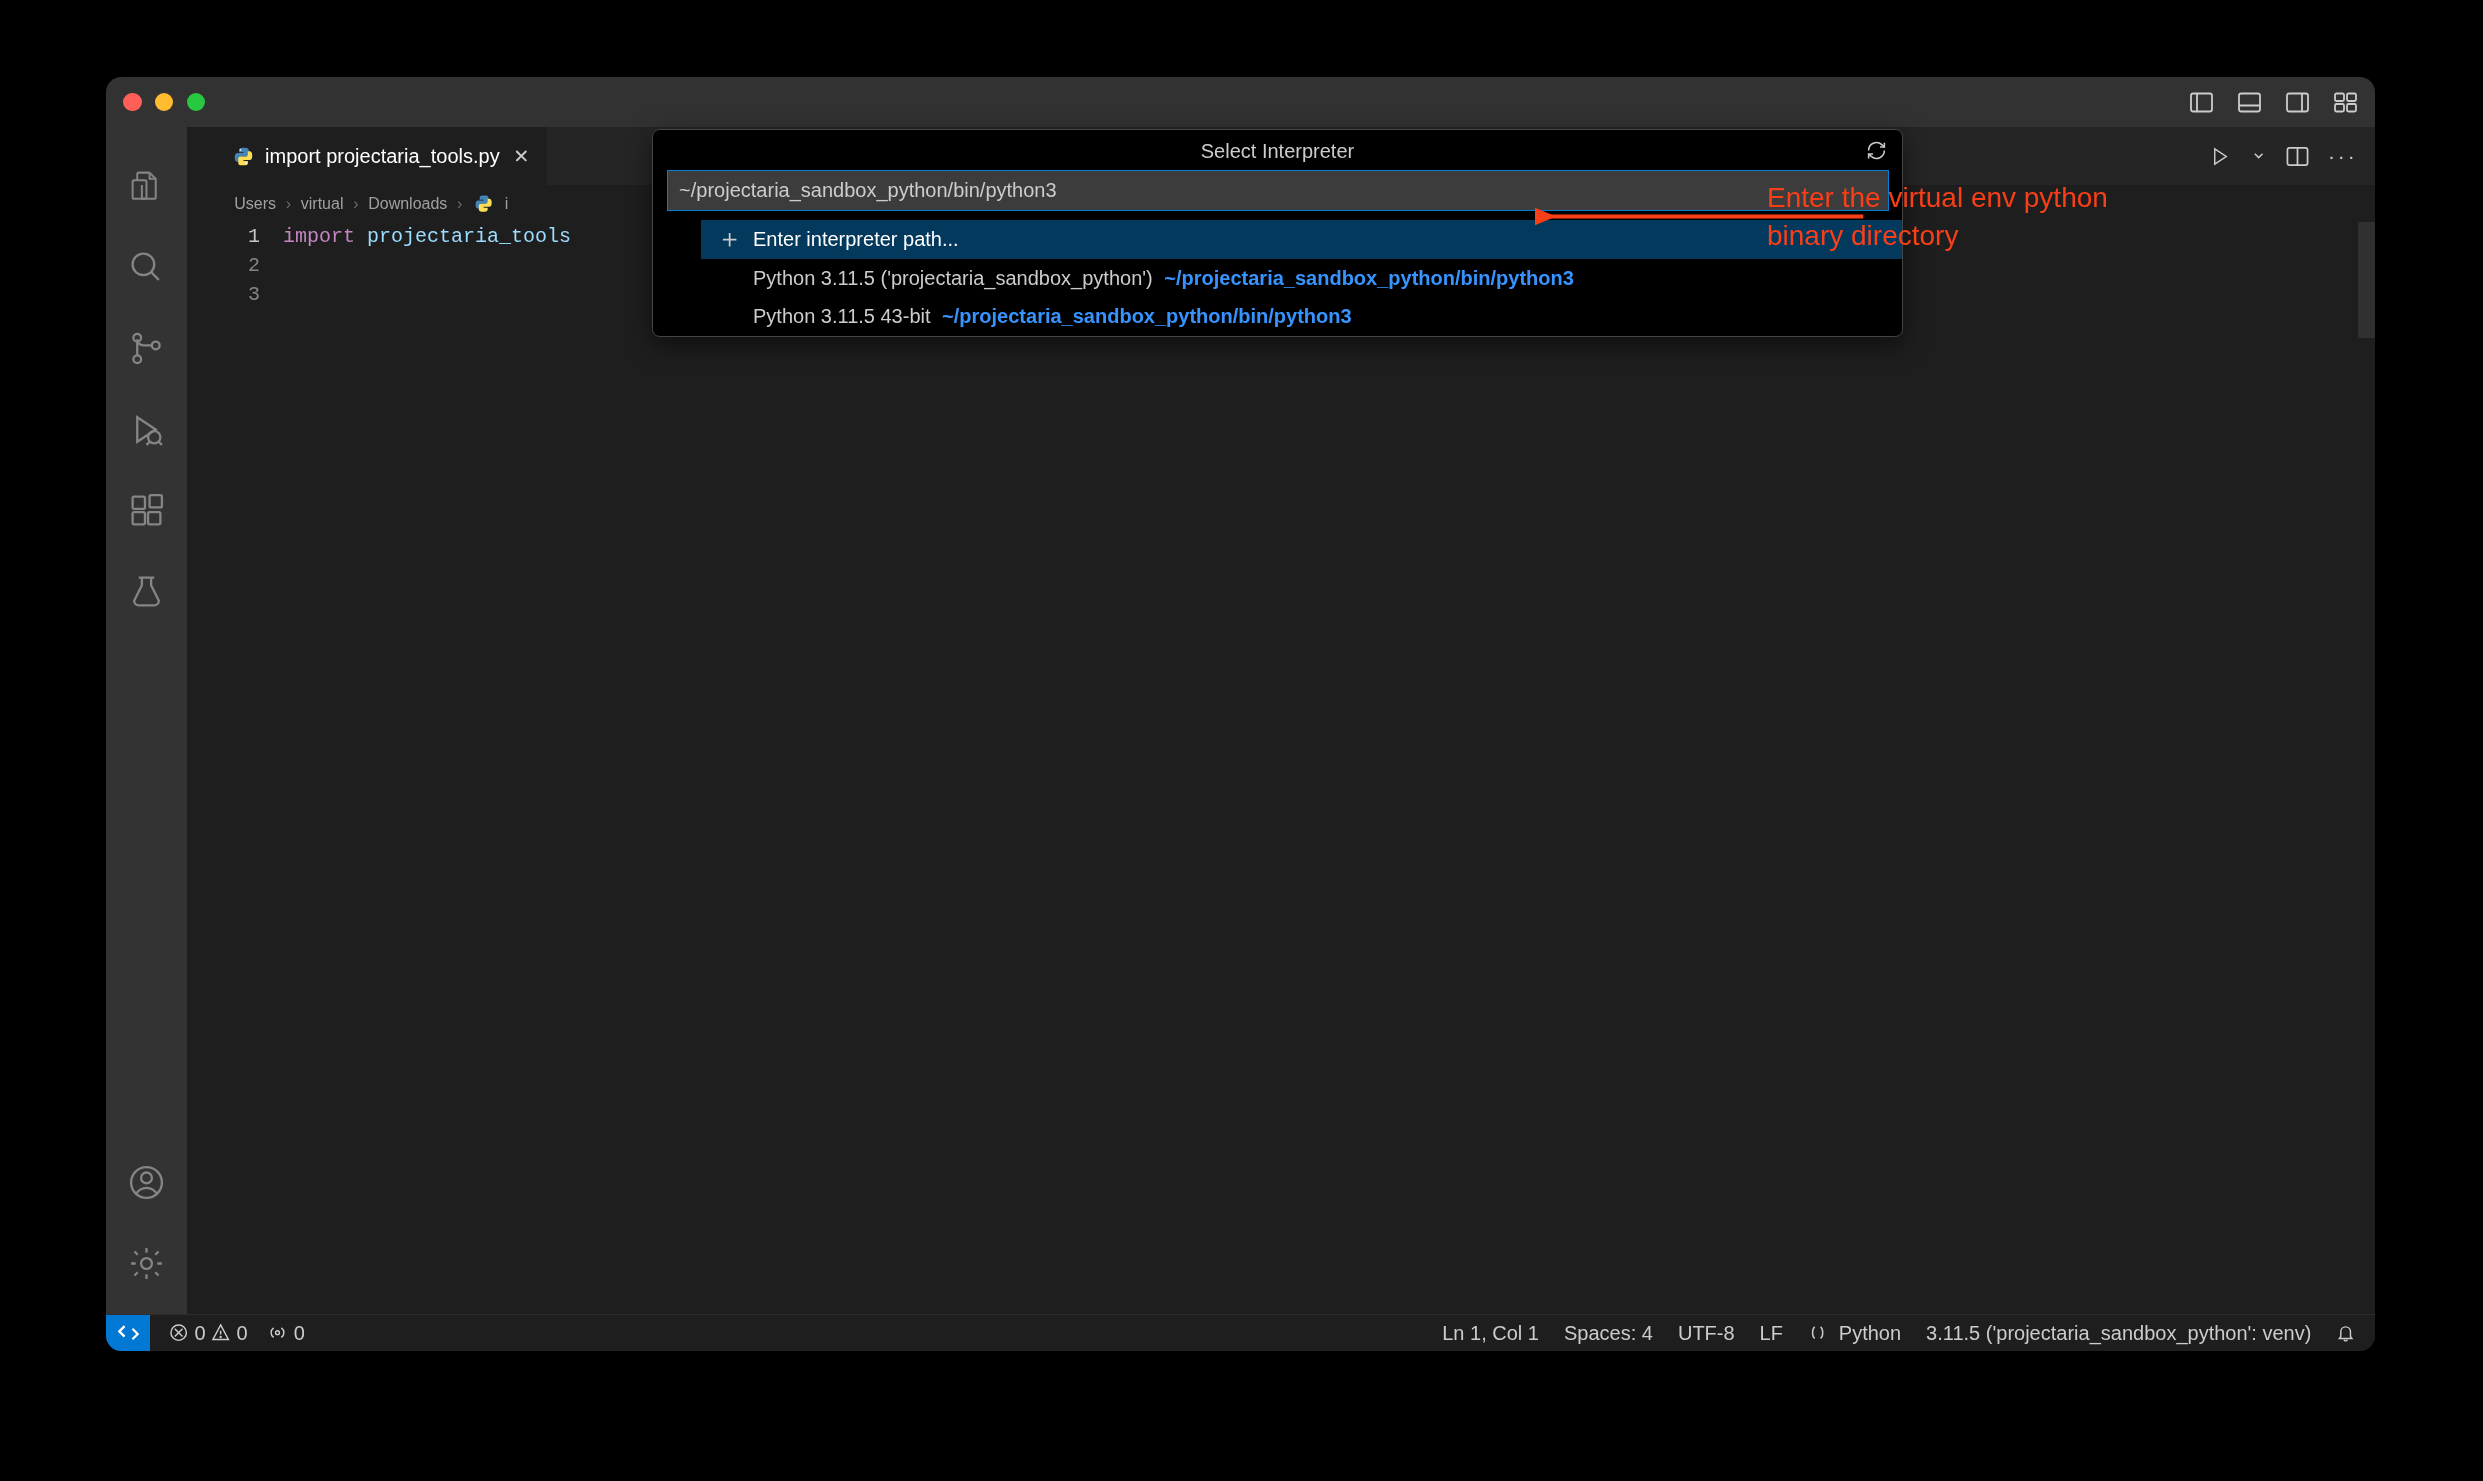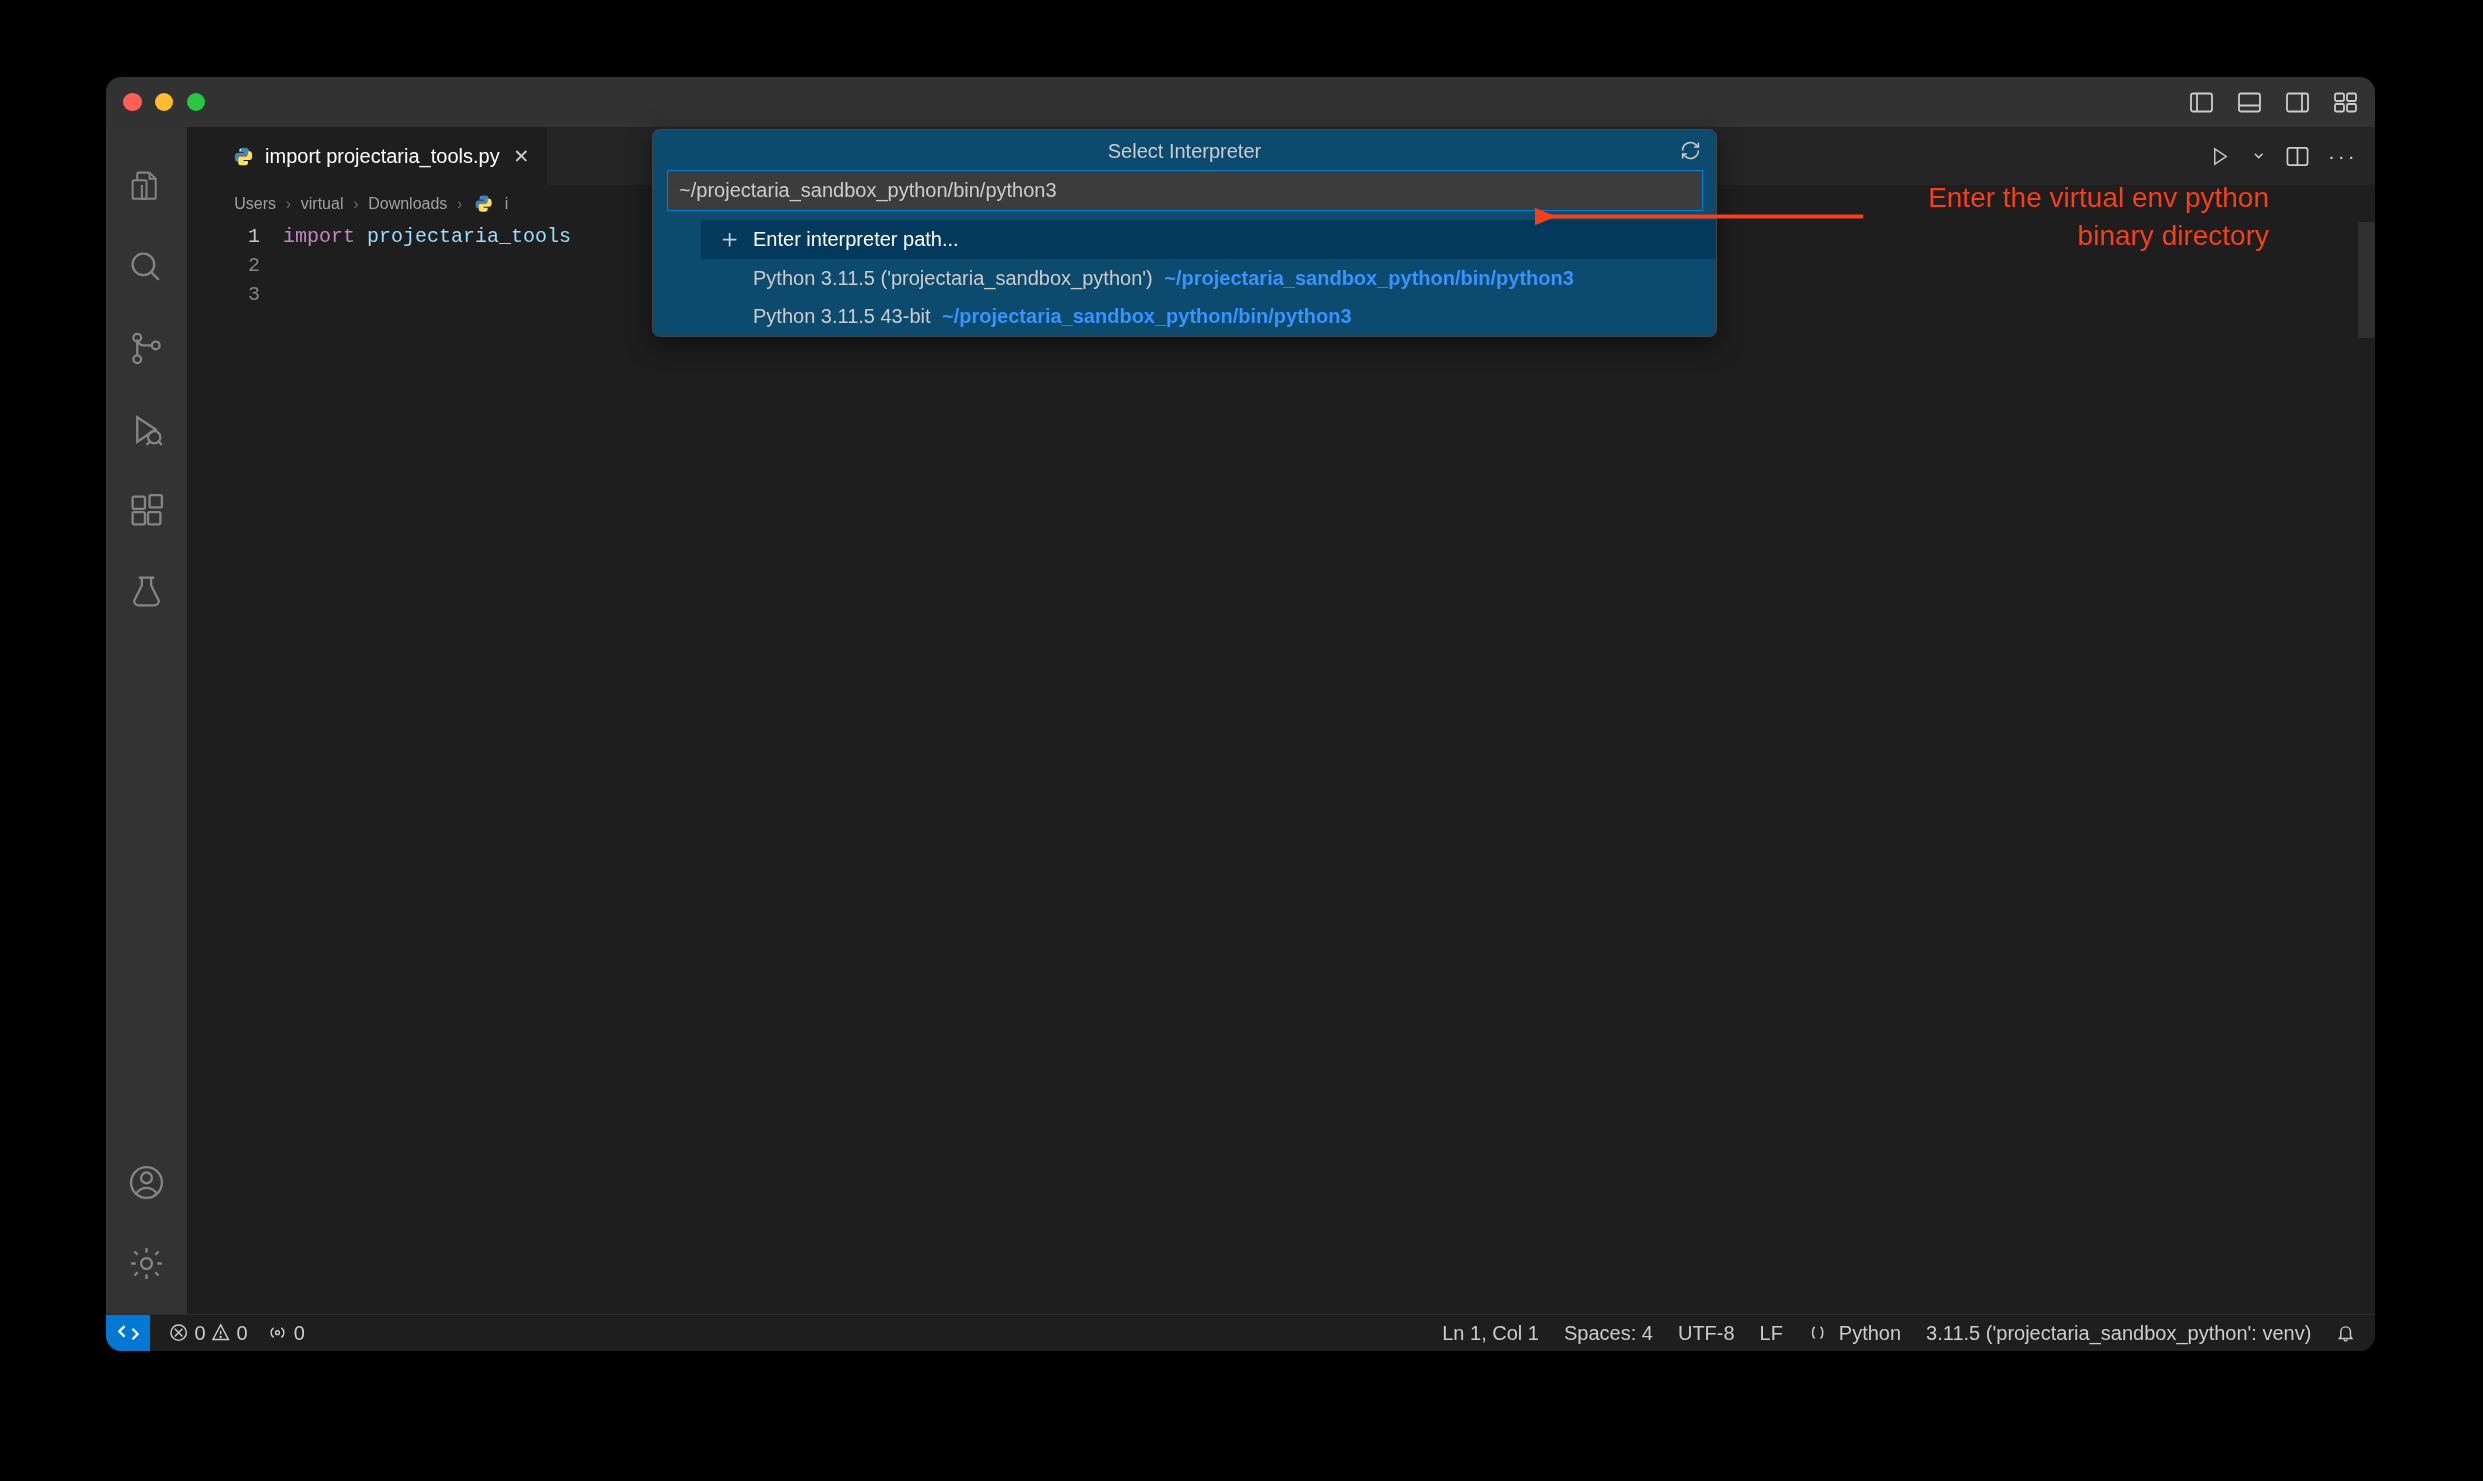--- a/index.html
+++ b/index.html
@@ -198,22 +198,22 @@
       top: 0;
       right: 0;
       width: 17.4px;
       height: 116px;
       background: rgba(121,121,121,0.2);
     }
     .quickpick {
       position: absolute;
       top: 52px;
       left: 546px;
-      width: 1065px;
-      background: #0c4a6e;
+      width: 1251px;
+      background: #000000;
       border: 1px solid #454545;
       border-radius: 7.7px;
       box-shadow: 0 7.7px 23px rgba(0,0,0,0.5);
       z-index: 10;
       overflow: hidden;
     }
     .qp-title {
       text-align: center;
       padding: 9.7px 0 7.7px;
       font-size: 20px;
@@ -310,21 +310,21 @@
       display: flex;
       align-items: center;
       gap: 25px;
       padding-right: 19.3px;
     }
     .annotation {
       position: absolute;
       color: #f83f18;
       font-size: 28px;
       line-height: 1.35;
-      text-align: right;
+      text-align: left;
       z-index: 20;
       font-weight: 400;
     }
     .annotation-arrow {
       position: absolute;
       z-index: 20;
     }
     svg { display: block; }
   </style>
 </head>

